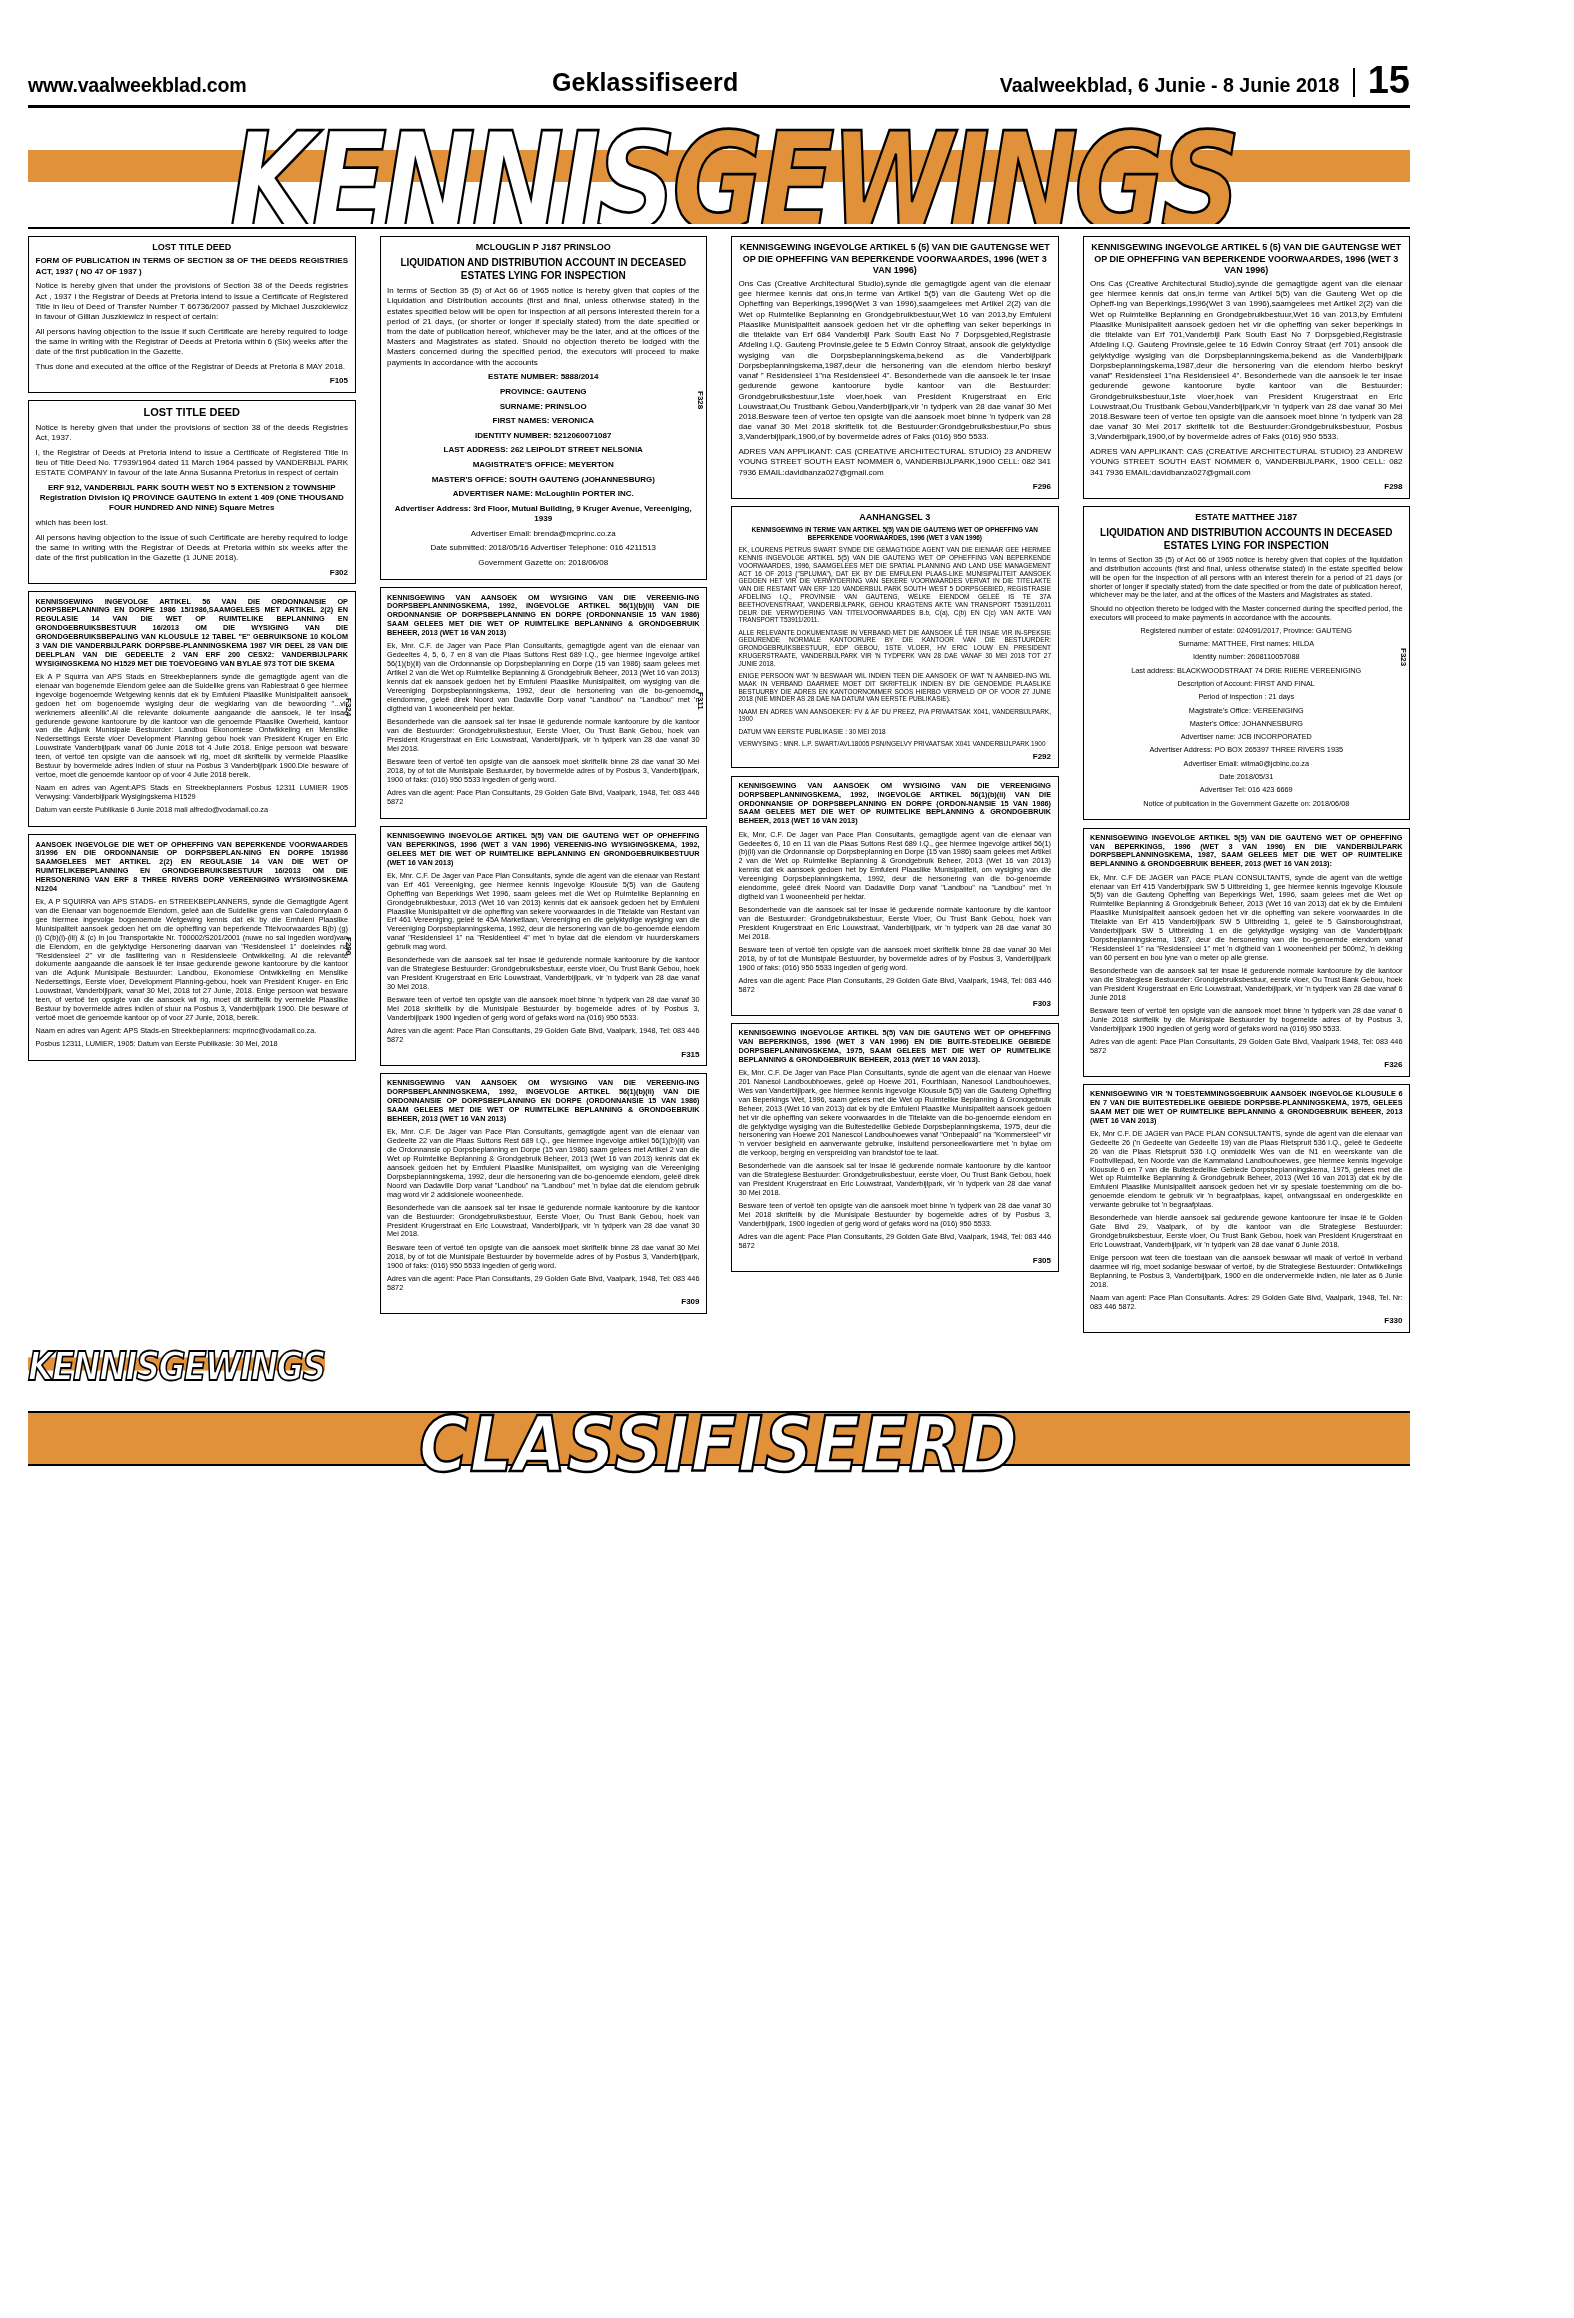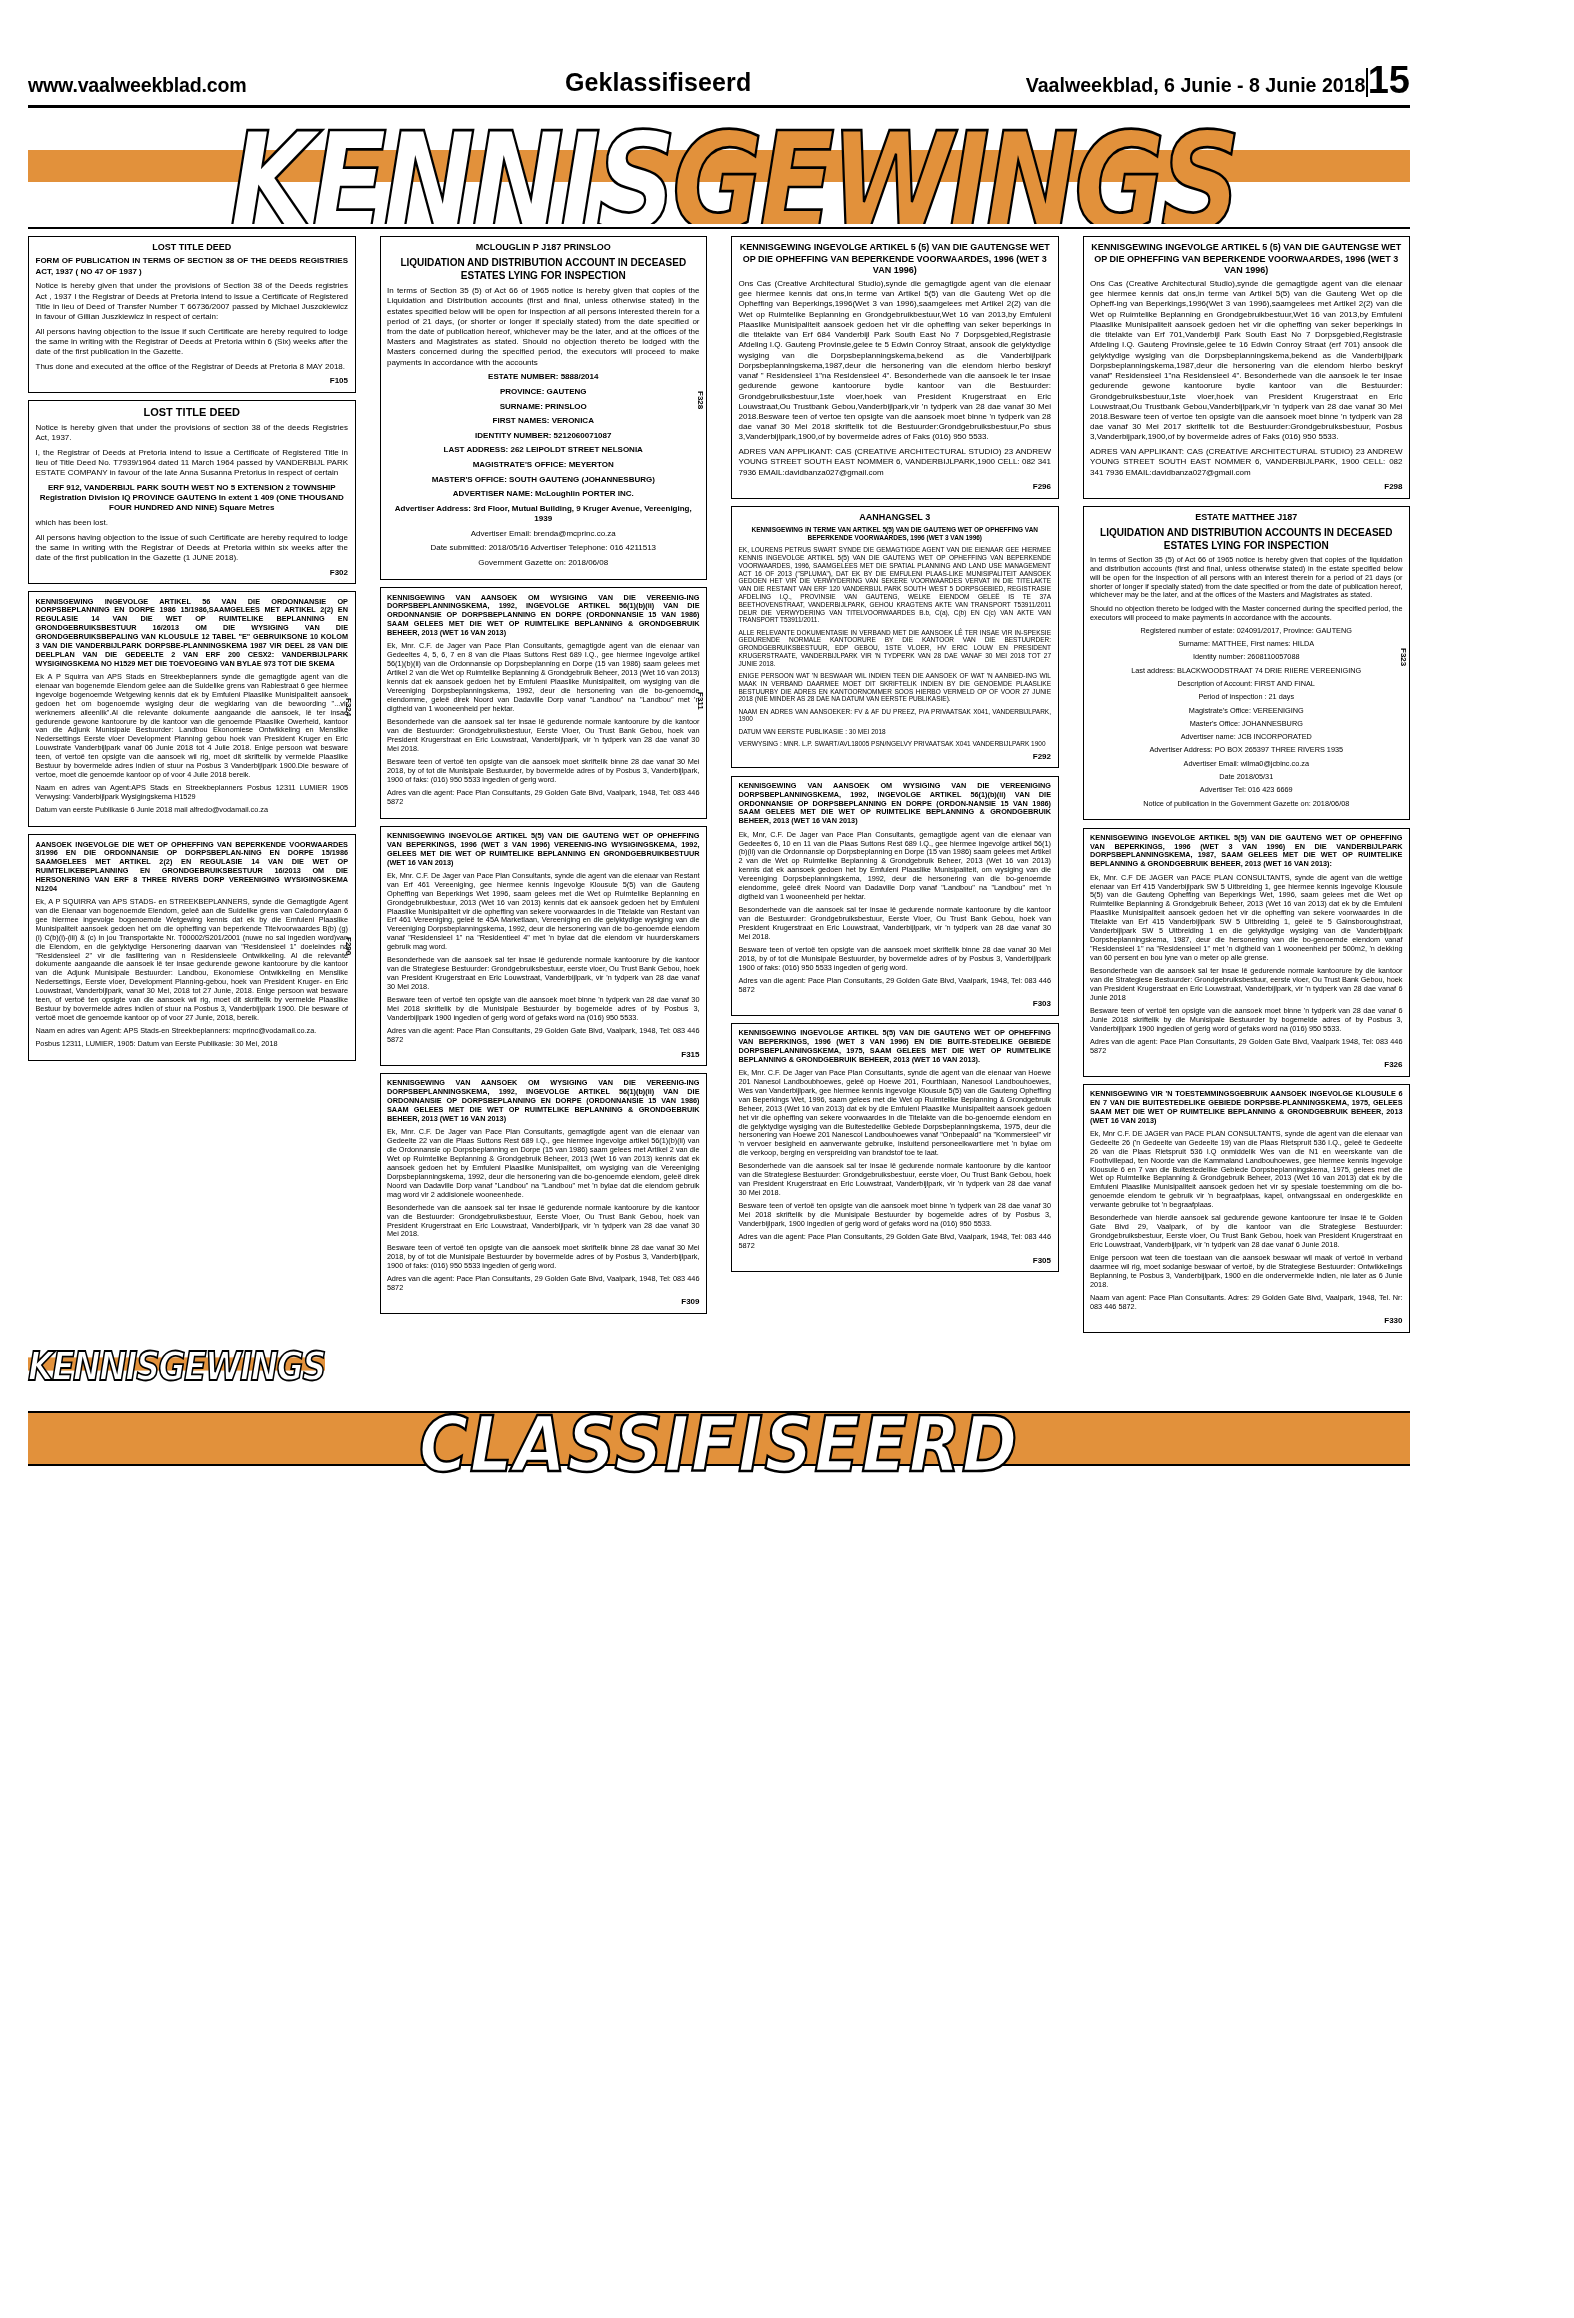--- a/index.html
+++ b/index.html
@@ -9,21 +9,21 @@
     background: #ffffff;
     font-family: "Liberation Sans", sans-serif;
     color: #000;
   }
   .page { width:1438px; min-height:2319px; padding: 20.4px 28px 0 28px; position:relative; }
 
   
   .masthead { display:flex; align-items:flex-end; justify-content:space-between; padding-bottom:4.4px; }
   .mh-left { font-size:19.6px; font-weight:bold; letter-spacing:-0.2px; }
   .mh-center { font-size:25px; font-weight:bold; letter-spacing:0.1px; flex:1; text-align:center; padding-left:44px;margin-top:48px;}
-  .mh-right { display:flex; align-items:flex-end; }
+  .mh-right { display:flex; align-items:flex-end; gap:13px; }
   .mh-date { font-size:19.6px; font-weight:bold; }
   .mh-sep { width:2.2px; height:29px; background:#000; }
   .mh-page { font-size:38px; font-weight:bold; line-height:0.9; }
   .rule-thick { height:2.9px; background:#000; margin-top:2.9px; }
 
   
   .bigtitle-wrap { position:relative; height:109px; margin:7.3px 0 2.9px 0; overflow:hidden; }
   .bigtitle {
     position:absolute; left:0; top:-11.6px; width:100%;
     font-size:109px; font-weight:bold; font-style:italic;

